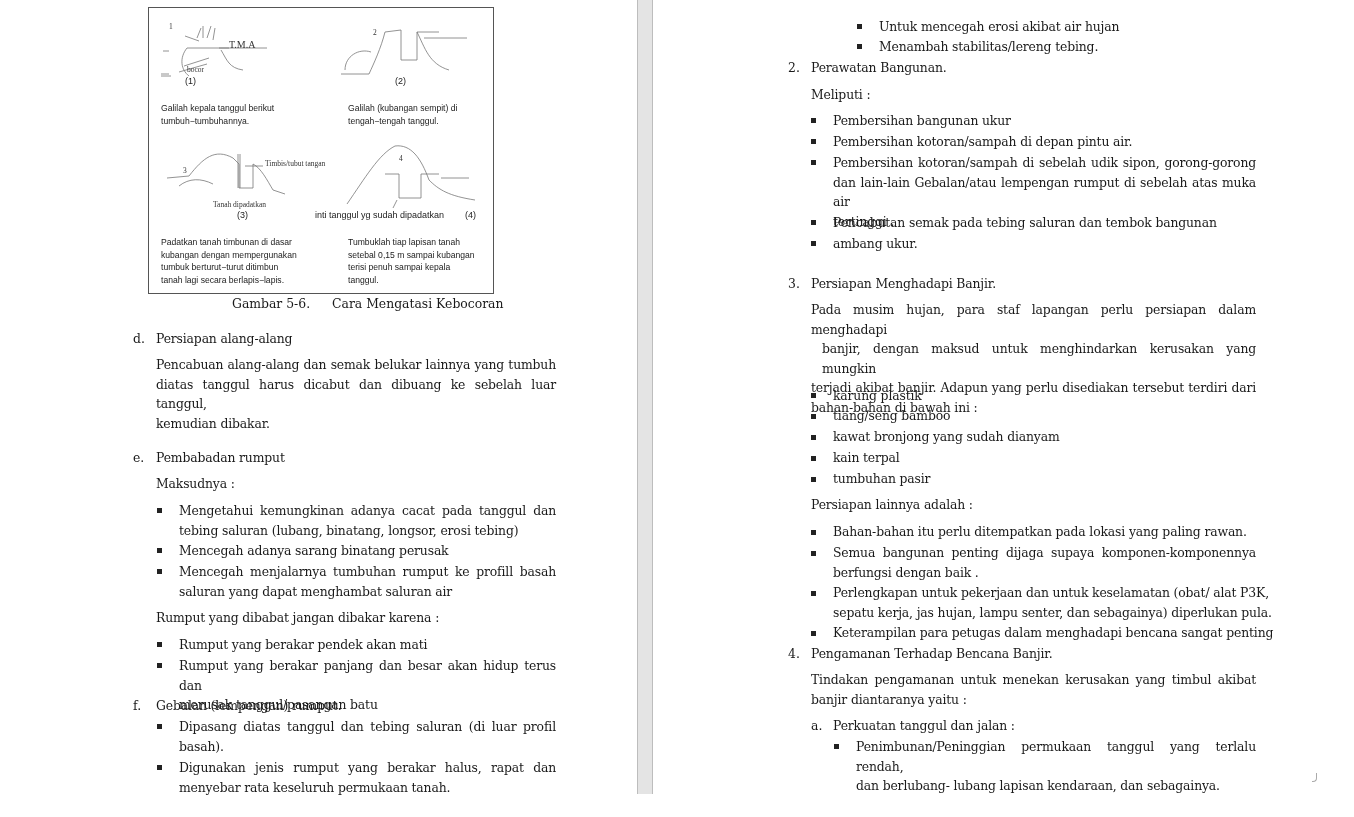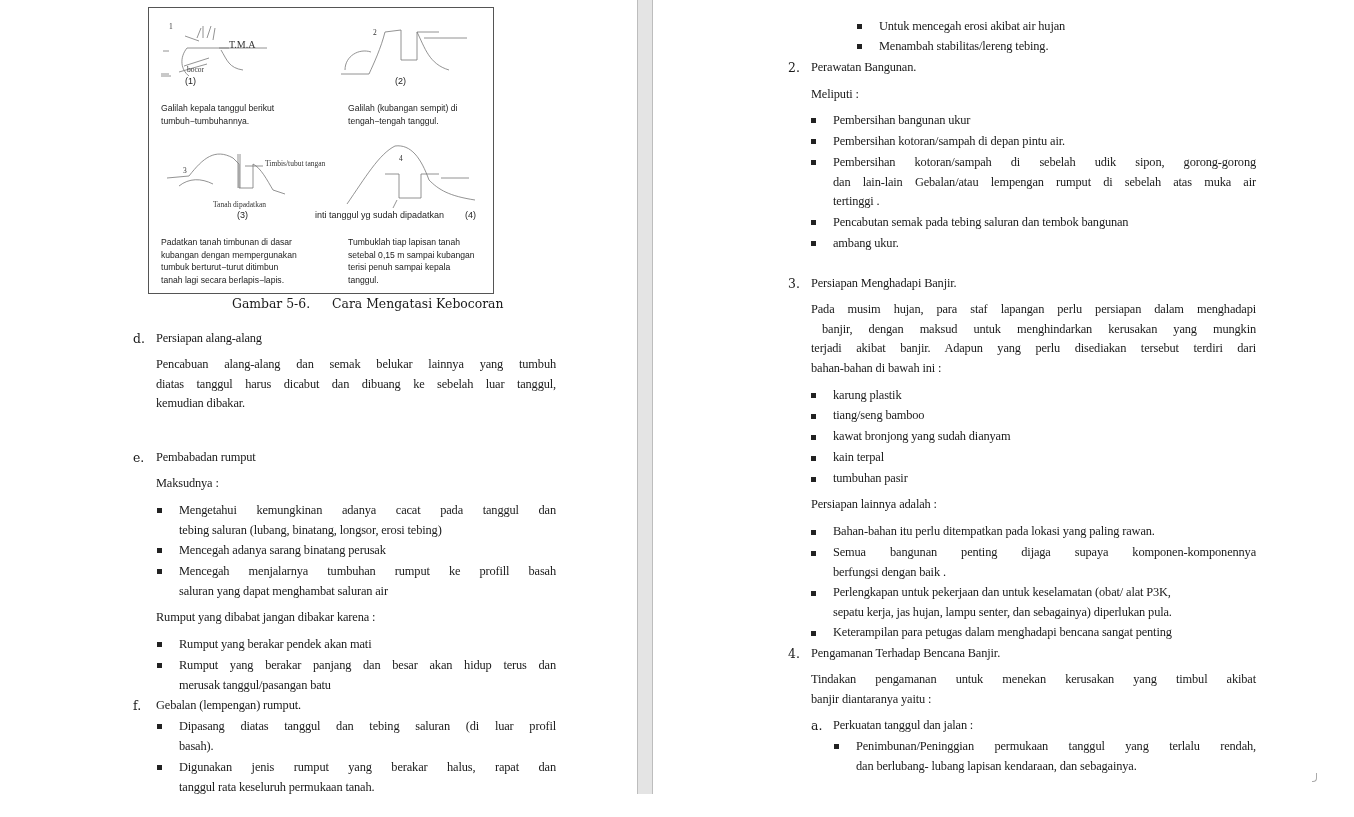--- a/index.html
+++ b/index.html
@@ -3,21 +3,21 @@
 <meta charset="utf-8">
 <style>
   html,body{margin:0;padding:0;}
   body{width:1354px;height:817px;background:#ffffff;position:relative;overflow:hidden;
        font-family:"DejaVu Serif","Liberation Serif",serif;color:#1a1a1a;}
   .page{position:absolute;top:0;background:#fff;}
   #page-left{left:0;width:637px;height:794px;}
   #page-right{left:653px;width:701px;height:794px;}
   .gutter{position:absolute;left:637px;top:0;width:16px;height:794px;background:#e4e4e4;
           border-left:1px solid #bdbdbd;border-right:1px solid #bdbdbd;box-sizing:border-box;}
-  .t{position:absolute;font-size:12.4px;line-height:19.5px;white-space:nowrap;letter-spacing:-0.15px;font-family:Liberation Serif, serif;}
+  .t{position:absolute;font-size:12.4px;line-height:19.5px;white-space:nowrap;letter-spacing:-0.15px;}
   .j{white-space:normal;text-align:justify;text-align-last:left;}
   .bul{position:absolute;width:5px;height:5px;background:#222;}
   .num{position:absolute;font-size:12.4px;line-height:19.5px;}
   
   .figure{position:absolute;left:148px;top:7px;width:346px;height:287px;border:1.5px solid #555;box-sizing:border-box;background:#fff;}
   .fcap{position:absolute;font-family:"Liberation Sans",sans-serif;font-size:8.6px;line-height:12.5px;color:#222;white-space:nowrap;}
   .fsm{position:absolute;font-family:"Liberation Serif",serif;font-size:7.5px;color:#333;white-space:nowrap;}
   .fnum{position:absolute;font-family:"Liberation Sans",sans-serif;font-size:9px;color:#222;}
   svg.draw{position:absolute;left:0;top:0;}
   .caption{position:absolute;left:232px;top:296px;font-size:12.4px;white-space:nowrap;}
@@ -137,21 +137,21 @@
   <span class="num" style="left:133px;top:696px;">f.</span>
   <span class="t" style="left:156px;top:696px;">Gebalan (lempengan) rumput.</span>
   <span class="bul" style="left:157px;top:724px;"></span>
   <div class="t" style="left:179px;top:717px;width:377px;">
     <div class="j" style="text-align-last:justify;">Dipasang diatas tanggul dan tebing saluran (di luar profil</div>
       <div>basah).</div>
   </div>
   <span class="bul" style="left:157px;top:765px;"></span>
   <div class="t" style="left:179px;top:758px;width:377px;">
     <div class="j" style="text-align-last:justify;">Digunakan jenis rumput yang berakar halus, rapat dan</div>
-      <div>tanggul rata keseluruh permukaan tanah.</div>
+      <div>menyebar rata keseluruh permukaan tanah.</div>
   </div>
 </div>
 
 <div class="gutter"></div>
 
 <div class="page" id="page-right"></div>
 
 <div>
   <span class="bul" style="left:857px;top:24px;"></span>
   <span class="t" style="left:879px;top:17px;">Untuk mencegah erosi akibat air hujan</span>

